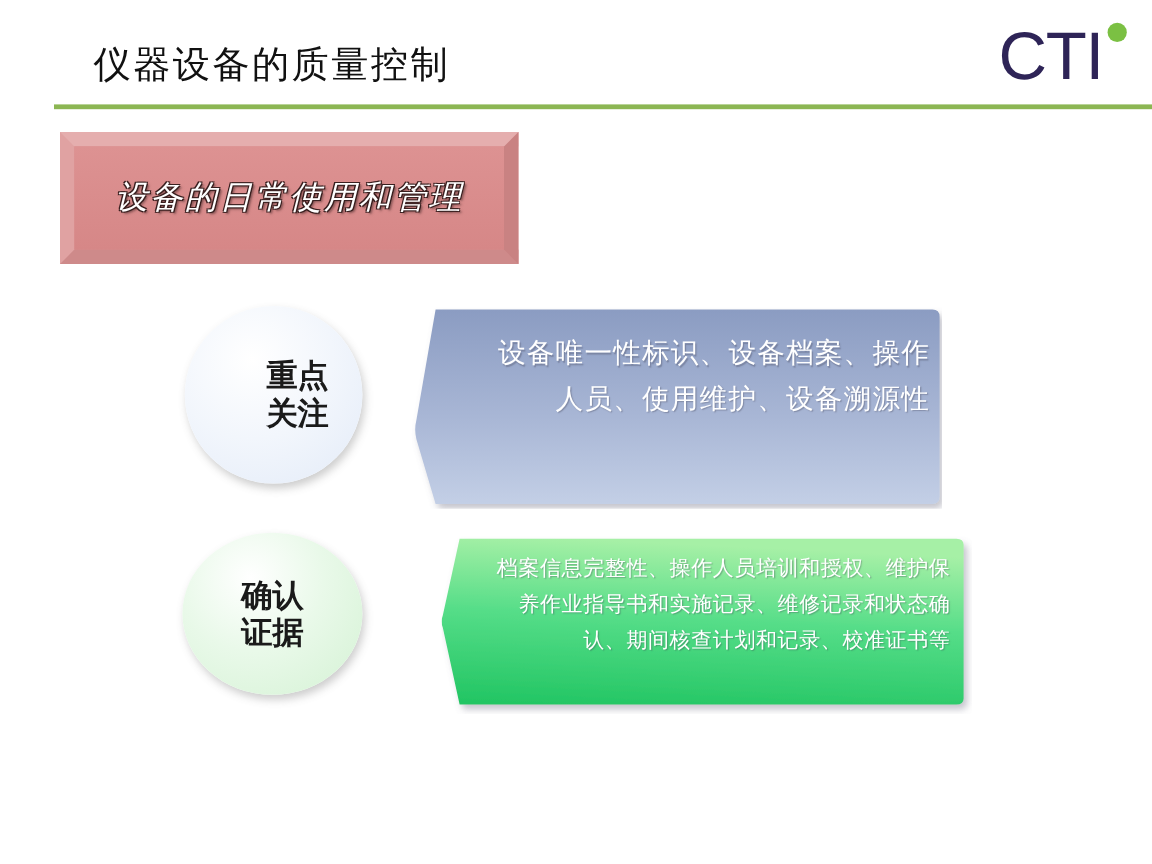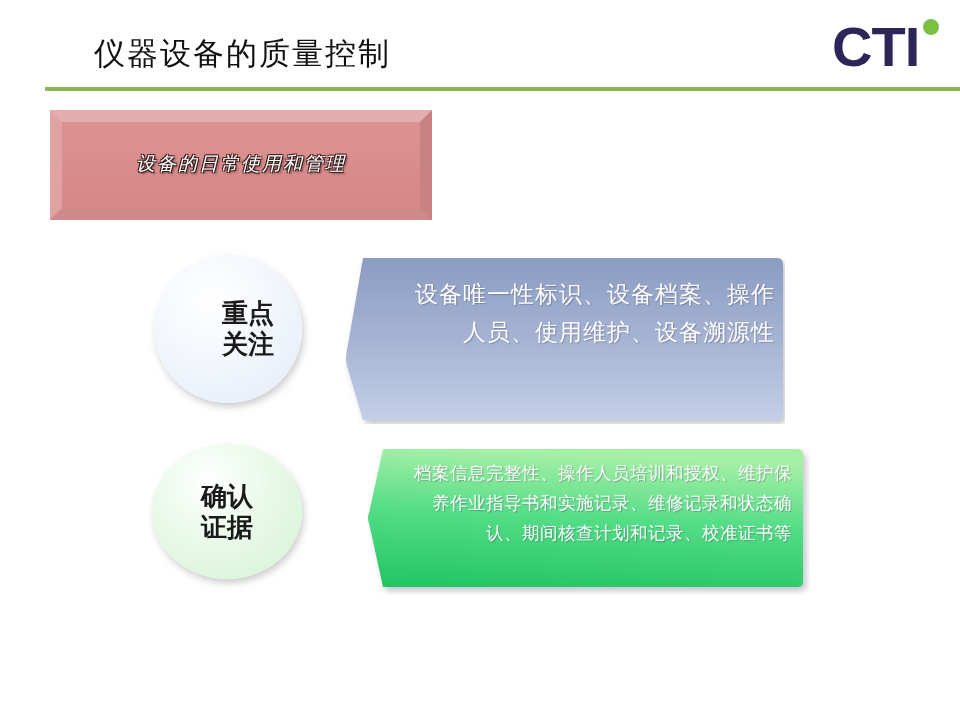--- a/index.html
+++ b/index.html
@@ -20,21 +20,21 @@
     position: absolute;
     left: 0; top: 0;
     width: 960px;
     height: 720px;
     background: #ffffff;
   }
 
   
   #title {
     position: absolute;
-    left: 94px;
+    left: 78px;
     top: 34px;
     font-family: "Liberation Serif", "DejaVu Serif", serif;
     font-size: 31px;
     line-height: 40px;
     letter-spacing: 2px;
     color: #111111;
     white-space: nowrap;
   }
 
   
@@ -54,21 +54,21 @@
     top: 18px;
     width: 112px;
     height: 58px;
   }
   #logo-text {
     position: absolute;
     left: 0;
     top: 0;
     font-family: "Liberation Sans", "DejaVu Sans", sans-serif;
     font-size: 56px;
-    font-weight: bold;
+    font-weight: normal;
     line-height: 58px;
     letter-spacing: -1px;
     color: #2E2457;
   }
   #logo-dot {
     position: absolute;
     right: 5px;
     top: 1px;
     width: 16px;
     height: 16px;
@@ -96,21 +96,21 @@
     background: linear-gradient(180deg, #DD9292 0%, #D68787 100%);
   }
   #redbox-text {
     position: absolute;
     left: 0;
     right: 0;
     top: 50%;
     transform: translateY(-52%);
     text-align: center;
     font-family: "Liberation Serif", "DejaVu Serif", serif;
-    font-size: 19px;
+    font-size: 27px;
     font-style: italic;
     letter-spacing: 2px;
     color: #ffffff;
     text-shadow:
        1px  1px 0 #3a2020,
       -1px  1px 0 #3a2020,
        1px -1px 0 #3a2020,
       -1px -1px 0 #3a2020,
        2px  2px 2px rgba(40,20,20,.55);
     white-space: nowrap;

